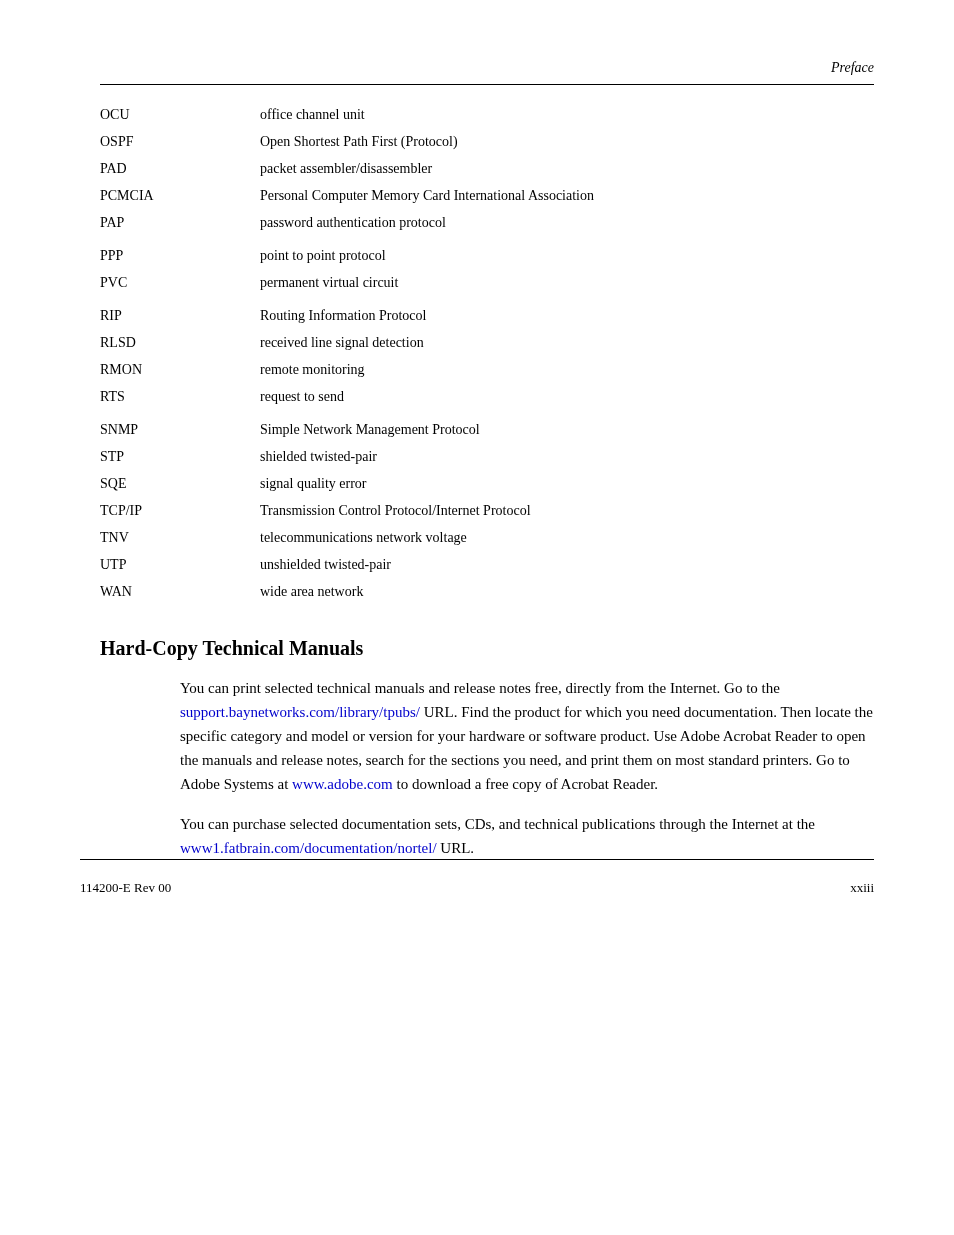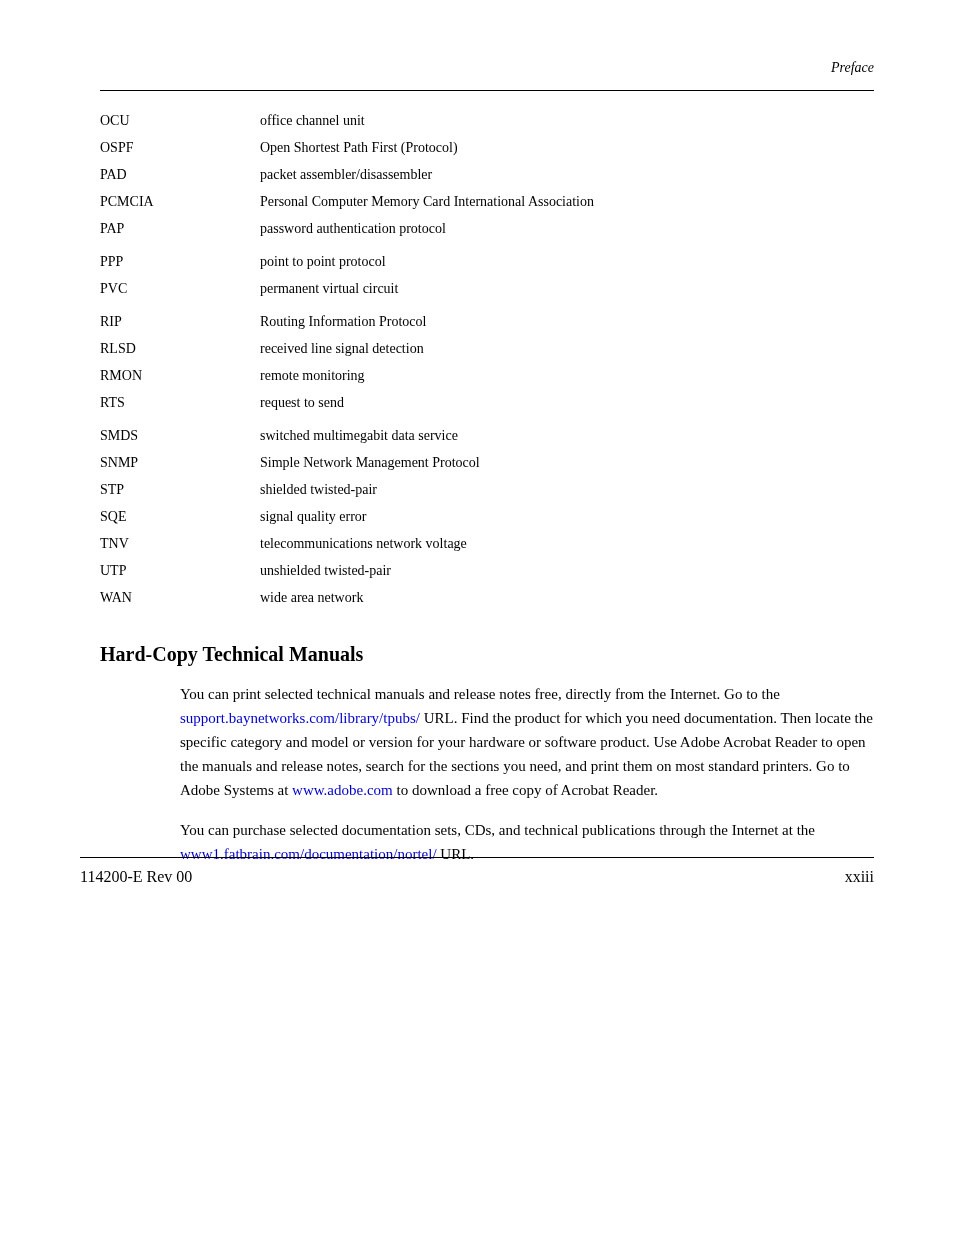--- a/index.html
+++ b/index.html
@@ -19,21 +19,21 @@
 
     .page {
       padding: 60px 80px 60px 100px;
       position: relative;
     }
 
     .header-section {
       display: flex;
       justify-content: flex-end;
       margin-bottom: 16px;
-      padding-bottom: 14px;
+      padding-bottom: 8px;
       border-bottom: 1.5px solid #000;
     }
 
     .header-title {
       font-size: 14px;
       font-style: italic;
     }
 
     .glossary-table {
       width: 100%;
@@ -74,28 +74,28 @@
       padding-left: 80px;
     }
 
     .link {
       color: #0000cc;
       text-decoration: none;
     }
 
     .footer-bar {
       position: absolute;
-      bottom: 56px;
+      bottom: 40px;
       left: 80px;
       right: 80px;
       border-top: 1px solid #000;
-      padding-top: 10px;
+      padding-top: 20px;
       display: flex;
       justify-content: space-between;
-      font-size: 16px;
+      font-size: 13px;
     }
   </style>
 </head>
 <body>
 
 <div class="page">
 
   <div class="header-section">
     <span class="header-title">Preface</span>
   </div>
@@ -149,34 +149,34 @@
           <td>remote monitoring</td>
         </tr>
         <tr>
           <td>RTS</td>
           <td>request to send</td>
         </tr>
         <tr>
           <td colspan="2" style="height: 4px;"></td>
         </tr>
         <tr>
-          <td>SMDS</td>
-          <td>switched multimegabit data service</td>
-        </tr>
-        <tr>
           <td>SNMP</td>
           <td>Simple Network Management Protocol</td>
         </tr>
         <tr>
           <td>STP</td>
           <td>shielded twisted-pair</td>
         </tr>
         <tr>
           <td>SQE</td>
           <td>signal quality error</td>
+        </tr>
+        <tr>
+          <td>TCP/IP</td>
+          <td>Transmission Control Protocol/Internet Protocol</td>
         </tr>
         <tr>
           <td>TNV</td>
           <td>telecommunications network voltage</td>
         </tr>
         <tr>
           <td>UTP</td>
           <td>unshielded twisted-pair</td>
         </tr>
         <tr>

